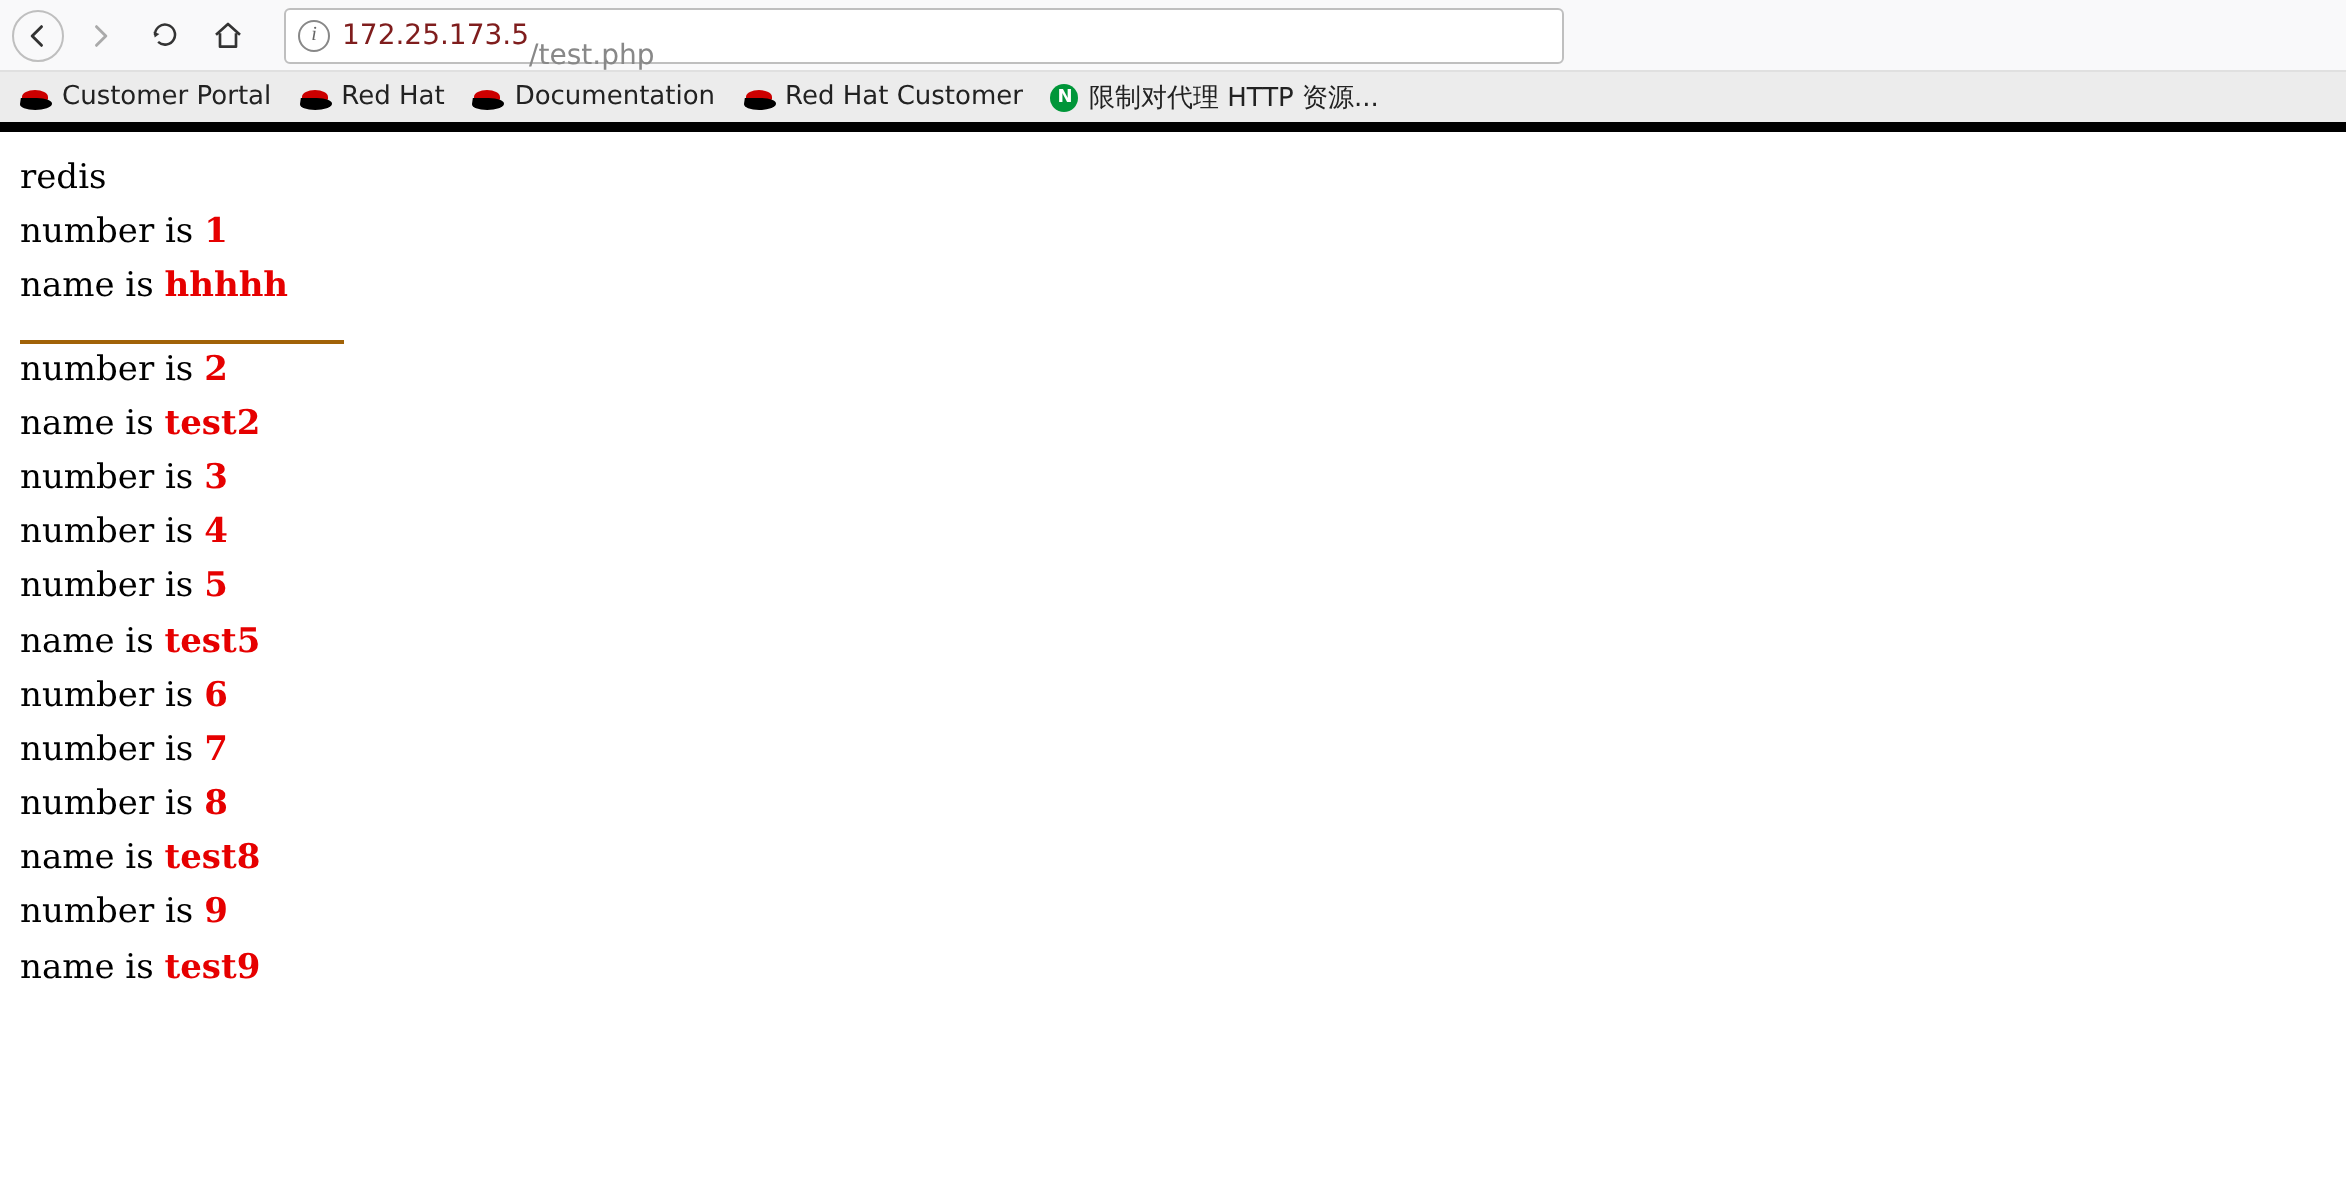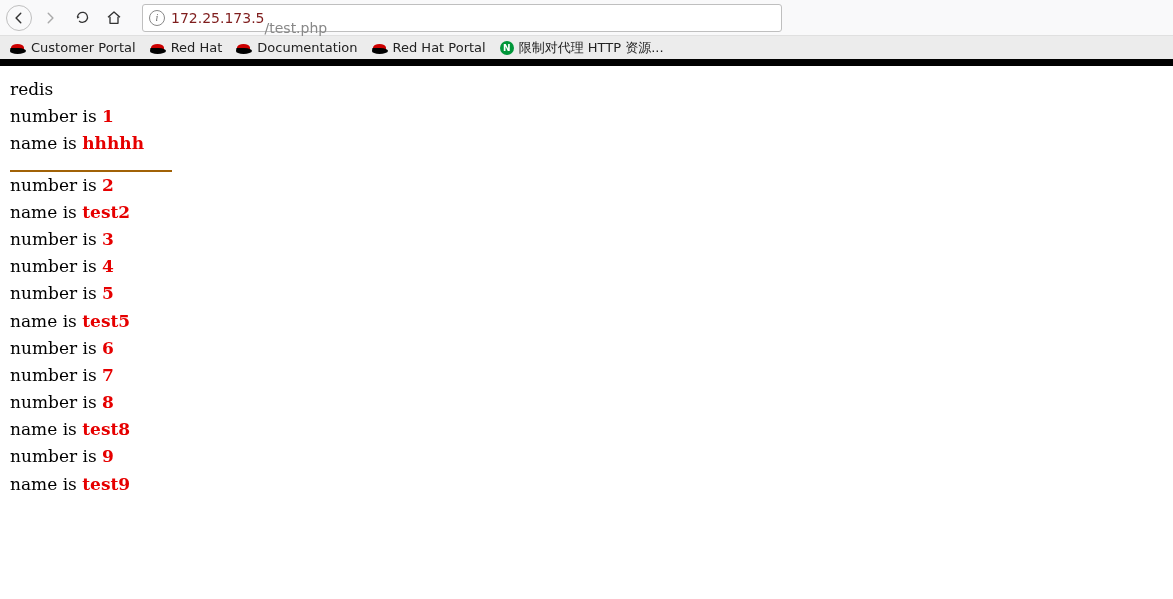--- a/index.html
+++ b/index.html
@@ -66,21 +66,21 @@
       font-family: Georgia, serif;
       font-style: italic;
     }
     .url-host { color: #7f1d1d; }
     .url-path { color: #888; margin-top: 21px; }
     .bookmarks {
       display: flex;
       align-items: center;
       height: 30px;
       background: #ececec;
-      border-bottom: 7px solid #000000;
+      border-bottom: 5px solid #000000;
       padding: 0 10px;
       gap: 14px;
       font-size: 13px;
       color: #222;
     }
     .bookmark-item {
       display: flex;
       align-items: center;
       gap: 5px;
       cursor: pointer;
@@ -183,21 +183,21 @@
     <div class="bookmark-item">
       <span class="rh-icon"></span>
       <span>Red Hat</span>
     </div>
     <div class="bookmark-item">
       <span class="rh-icon"></span>
       <span>Documentation</span>
     </div>
     <div class="bookmark-item">
       <span class="rh-icon"></span>
-      <span>Red Hat Portal</span>
+      <span>Red Hat Customer</span>
     </div>
     <div class="bookmark-item">
       <span class="nginx-icon">N</span>
       <span>限制对代理 HTTP 资源...</span>
     </div>
   </div>
 
 <div class="content">
   <div class="line">redis</div>
   <div id="rows">

